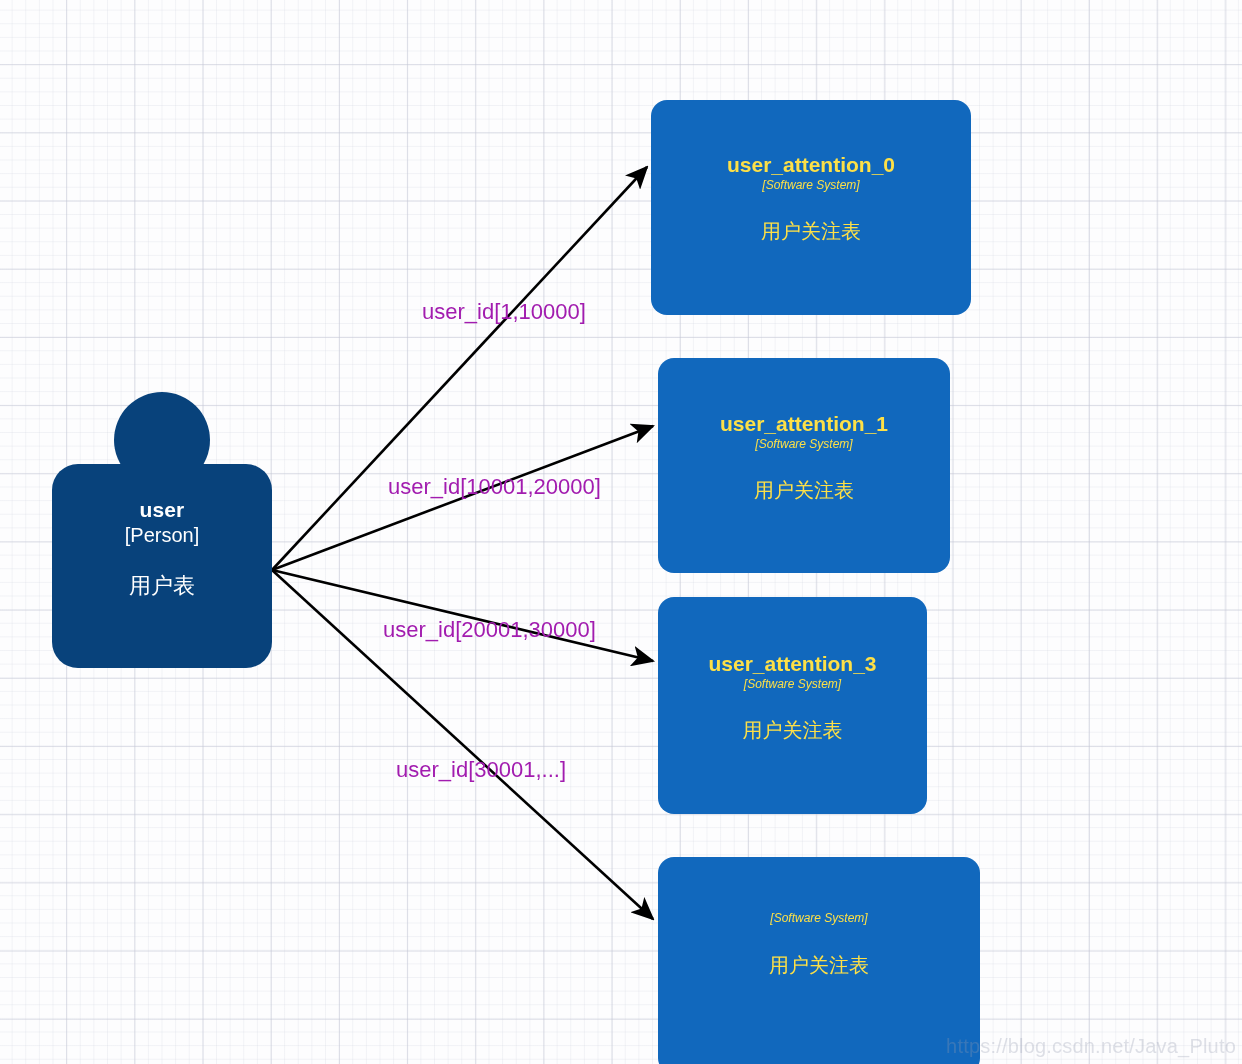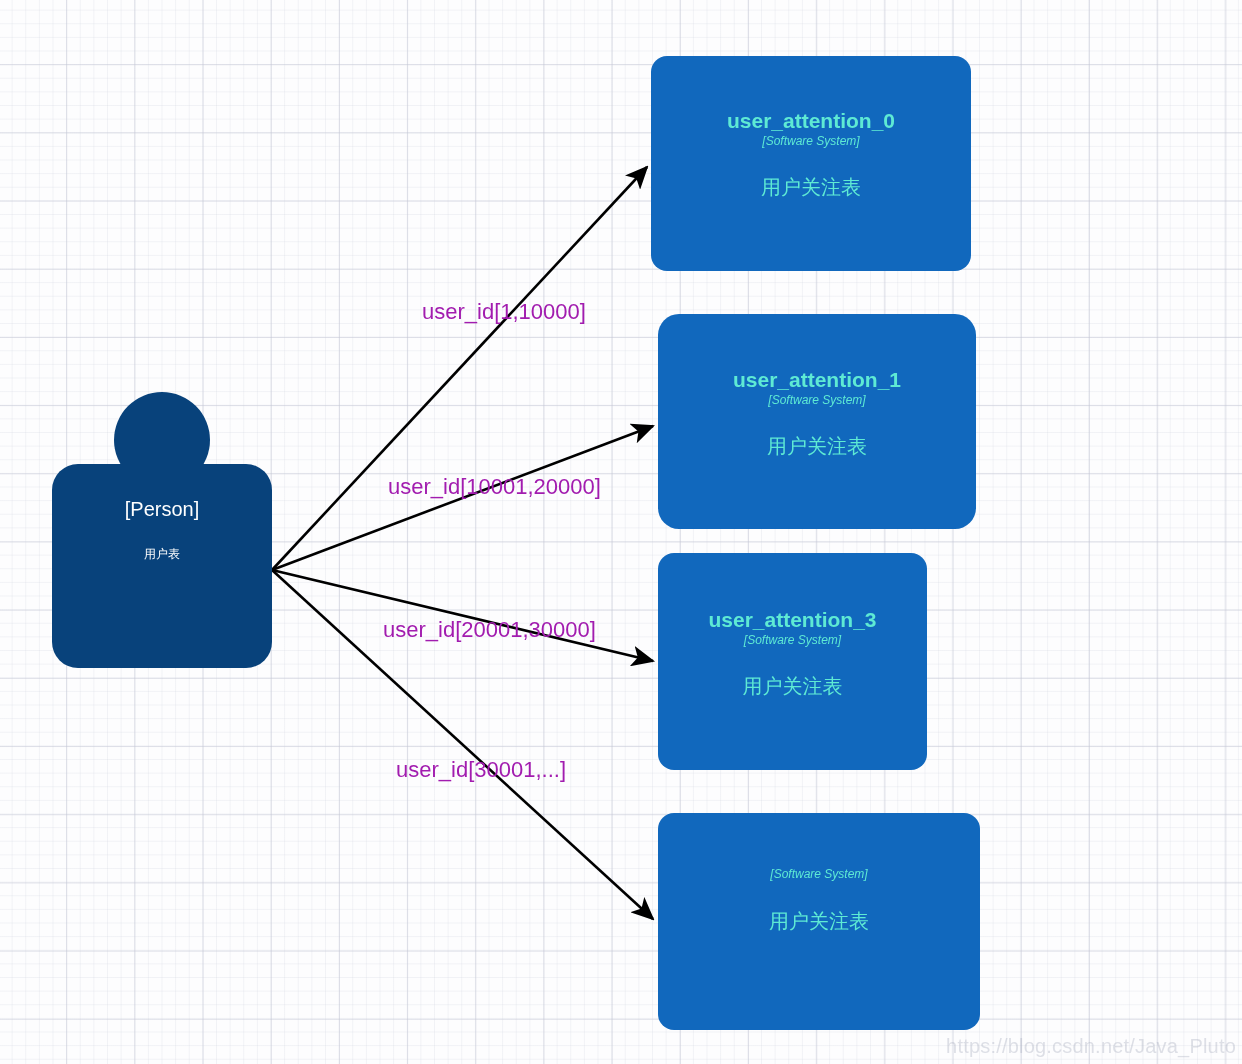--- a/index.html
+++ b/index.html
@@ -79,32 +79,33 @@
   .node-name {
     font-size: 21px;
     font-weight: bold;
     letter-spacing: 0.1px;
   }
   .node-type {
     font-size: 20px;
     font-weight: normal;
   }
   .node-desc {
-    font-size: 12px;
+    font-size: 22px;
     font-weight: normal;
     margin-top: 26px;
   }
   
   .system-node {
     position: absolute;
     background: #1168bd;
     border-radius: 16px;
-    color: #5eead4;
+    color: #fde047;
     text-align: center;
     box-sizing: border-box;
+    margin-top: 44px;
   }
   .system-text {
     position: absolute;
     left: 0;
     width: 100%;
     text-align: center;
     line-height: 1.22;
   }
   .sys-name {
     font-size: 21px;
@@ -156,34 +157,35 @@
       <line x1="272" y1="570" x2="653" y2="426" stroke="#000000" stroke-width="2.6" marker-end="url(#arrowhead)"></line>
       <line x1="272" y1="570" x2="653" y2="661" stroke="#000000" stroke-width="2.6" marker-end="url(#arrowhead)"></line>
       <line x1="272" y1="570" x2="653" y2="919" stroke="#000000" stroke-width="2.6" marker-end="url(#arrowhead)"></line>
     </g>
   </svg>
 
   <div class="person-node">
     <div class="person-head"></div>
     <div class="person-body"></div>
     <div class="person-text">
+      <div class="node-name">user</div>
       <div class="node-type">[Person]</div>
       <div class="node-desc">用户表</div>
     </div>
   </div>
 
   <div class="system-node" style="left:651px; top:56px; width:320px; height:215px;">
     <div class="system-text" style="top:52px;">
       <div class="sys-name">user_attention_0</div>
       <div class="sys-type">[Software System]</div>
       <div class="sys-desc">用户关注表</div>
     </div>
   </div>
 
-  <div class="system-node" style="left:658px; top:314px; width:318px; height:215px;border-radius:21px;">
+  <div class="system-node" style="left:658px; top:314px; width:292px; height:215px;">
     <div class="system-text" style="top:53px;">
       <div class="sys-name">user_attention_1</div>
       <div class="sys-type">[Software System]</div>
       <div class="sys-desc">用户关注表</div>
     </div>
   </div>
 
   <div class="system-node" style="left:658px; top:553px; width:269px; height:217px;">
     <div class="system-text" style="top:54px;">
       <div class="sys-name">user_attention_3</div>

